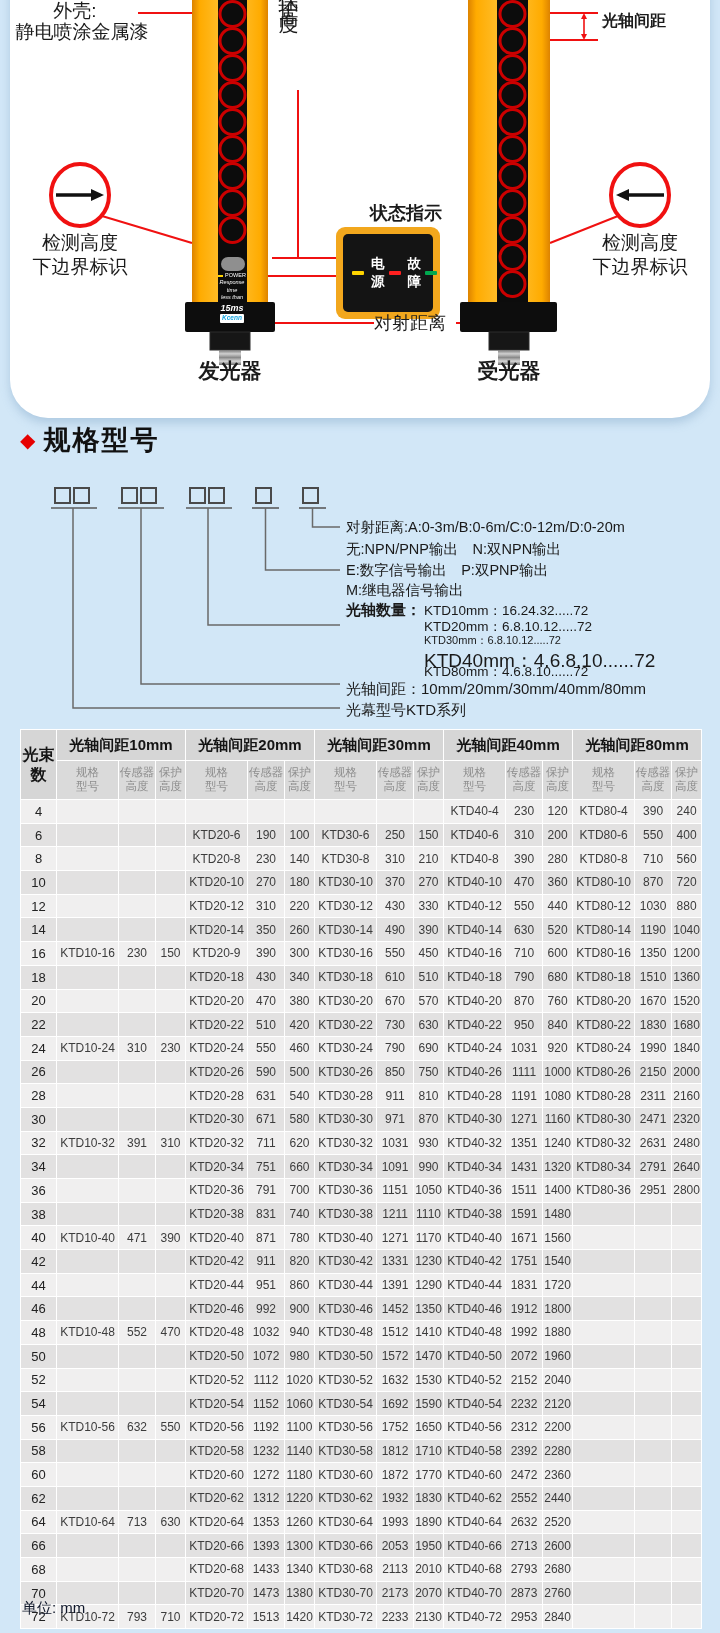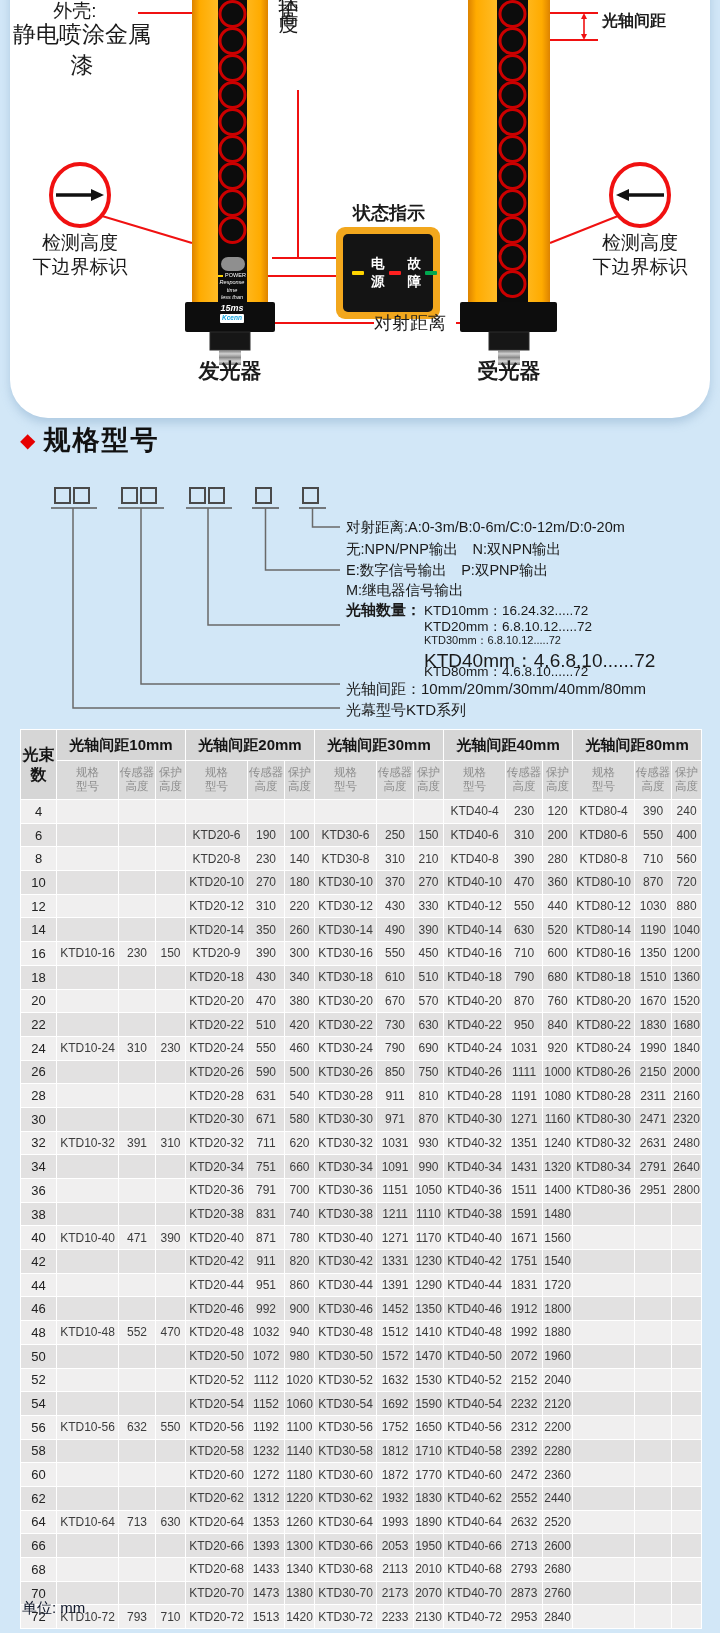--- a/index.html
+++ b/index.html
@@ -14,32 +14,32 @@
   
   .top-panel{
     left:10px;top:-40px;width:700px;height:458px;
     background:#ffffff;border-radius:0 0 38px 38px;
     box-shadow:0 5px 10px rgba(110,150,185,.35);
   }
   .illus-svg{left:0;top:0;width:720px;height:430px;}
 
   .lbl{color:#1b1b1b;}
   .housing-l1{left:36px;top:-2px;width:78px;text-align:center;font-size:19px;font-weight:500;}
-  .housing-l2{left:12px;top:19px;width:140px;text-align:center;font-size:23px;font-weight:500;}
+  .housing-l2{left:12px;top:19px;width:140px;text-align:center;font-size:19px;font-weight:500;}
   .protect-v{
     left:275px;top:-24px;width:28px;height:130px;
     writing-mode:vertical-rl;text-orientation:upright;
     font-size:20px;font-weight:500;letter-spacing:7px;color:#1b1b1b;
   }
   .pitch-lbl{left:602px;top:11px;width:110px;font-size:16px;font-weight:600;}
   .detect-l1-left{left:22px;top:230px;width:116px;text-align:center;font-size:19px;font-weight:500;}
   .detect-l2-left{left:12px;top:254px;width:136px;text-align:center;font-size:19px;font-weight:500;}
   .detect-l1-right{left:582px;top:230px;width:116px;text-align:center;font-size:19px;font-weight:500;}
   .detect-l2-right{left:572px;top:254px;width:136px;text-align:center;font-size:19px;font-weight:500;}
-  .status-title{left:336px;top:201px;width:106px;text-align:center;font-size:18px;font-weight:700;}
+  .status-title{left:336px;top:201px;width:106px;text-align:right;font-size:18px;font-weight:700;}
   .status-box{
     left:336px;top:227px;width:104px;height:92px;
     background:#f2a71d;border-radius:9px;padding:7px;box-sizing:border-box;
   }
   .status-inner{
     width:100%;height:100%;background:#141414;border-radius:5px;
     display:flex;flex-direction:row;justify-content:space-around;padding:4px 0 4px 9px;box-sizing:border-box;
   }
   .led-row{display:flex;align-items:center;gap:7px;}
   .led-dash{width:12px;height:4px;border-radius:1px;flex:0 0 auto;}

